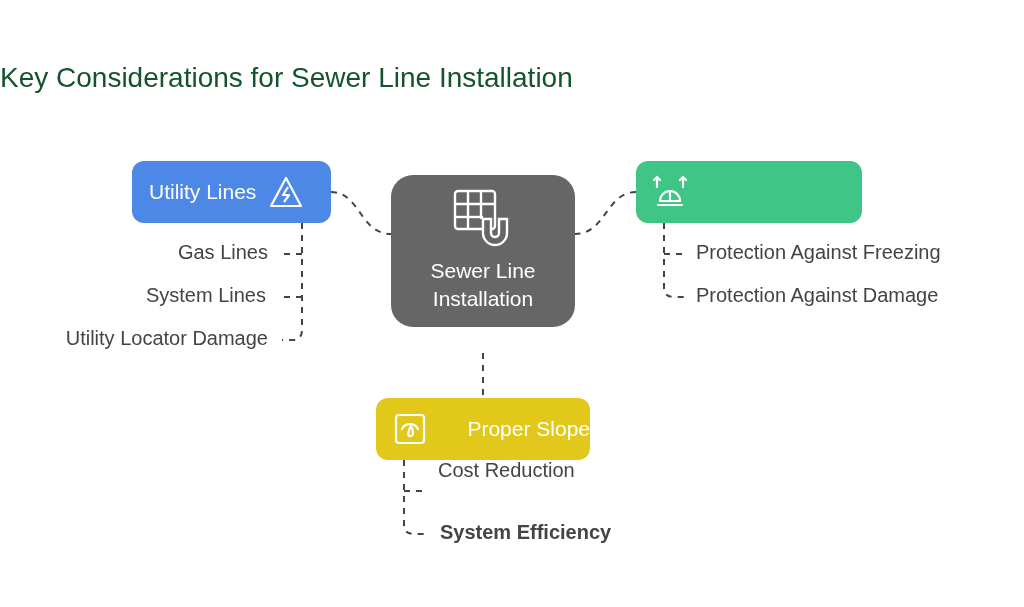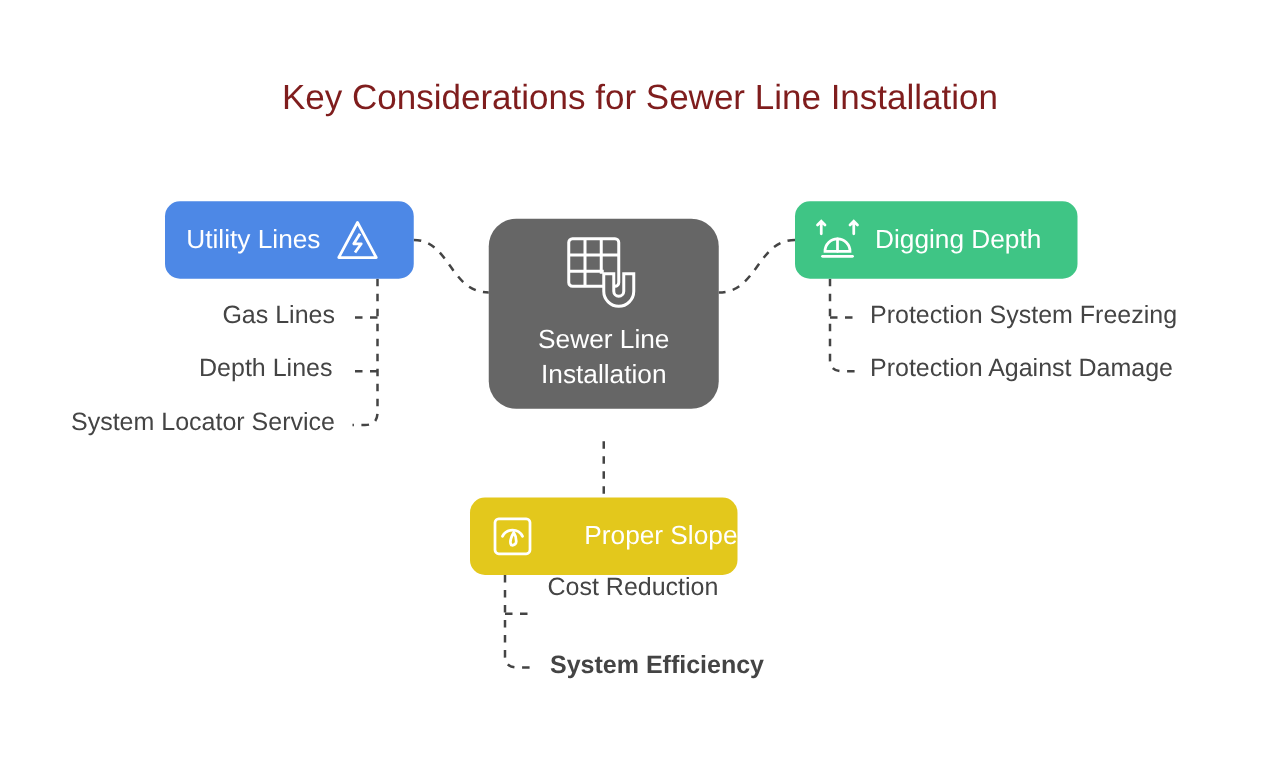--- a/index.html
+++ b/index.html
@@ -1,17 +1,17 @@
 <!DOCTYPE html>
 <html><head>
   <meta charset="utf-8">
   <style>
     html, body { margin: 0; padding: 0; background: #ffffff; }
     body { width: 1024px; height: 607px; position: relative; overflow: hidden; font-family: "Liberation Sans", "DejaVu Sans", sans-serif; }
-    .title { position: absolute; left: 0; width: 1024px; top: 62px; text-align: center; font-size: 28px; color: #7f1d1d; }
+    .title { position: absolute; left: 0; width: 1024px; top: 62px; font-size: 28px; color: #14532d; }
     svg.lines { position: absolute; left: 0; top: 0; }
     .node { position: absolute; border-radius: 12px; color: #ffffff; display: flex; align-items: center; box-sizing: border-box; }
     .node .label { font-size: 21px; white-space: nowrap; }
     .center { left: 391px; top: 175px; width: 184px; height: 152px; background: #666666; border-radius: 22px; flex-direction: column; justify-content: center; }
     .center .label { font-size: 21px; text-align: center; line-height: 28px; white-space: normal; margin-top: 6px; }
     .utility { left: 132px; top: 161px; width: 199px; height: 62px; background: #4d88e6; padding-left: 17px; }
     .digging { left: 636px; top: 161px; width: 226px; height: 62px; background: #3fc585; padding-left: 16px; }
     .slope { left: 376px; top: 398px; width: 214px; height: 62px; background: #e3c81c; padding-left: 18px; justify-content: space-between; }
     .leaf { position: absolute; font-size: 20px; color: #444444; white-space: nowrap; }
     .leaf.right-align { text-align: center; }
@@ -63,35 +63,34 @@
 <div class="node digging">
   <span style="margin-right:12px;display:flex;">
     <svg width="36" height="34" viewBox="0 0 36 34" fill="none" stroke="#ffffff" stroke-width="2.2" stroke-linecap="round">
       <path d="M5 12 L5 2 M2 5 L5 2 L8 5"></path>
       <path d="M31 12 L31 2 M28 5 L31 2 L34 5"></path>
       <path d="M8 26 A10 10 0 0 1 28 26 Z"></path>
       <line x1="18" y1="16" x2="18" y2="26"></line>
       <line x1="6" y1="30" x2="30" y2="30"></line>
     </svg>
   </span>
-  <span class="label">Digging Depth</span>
 </div>
 
 <div class="node slope">
   <span style="margin-right:12px;display:flex;">
     <svg width="32" height="32" viewBox="0 0 32 32" fill="none" stroke="#ffffff" stroke-width="2.2" stroke-linecap="round">
       <rect x="2" y="2" width="28" height="28" rx="3"></rect>
       <path d="M8 16 A9 9 0 0 1 24 16"></path>
       <path d="M17 13 Q 13 20 15 23 A3 3 0 0 0 19 20 Q 19 16 17 13"></path>
     </svg>
   </span>
   <span class="label">Proper Slope</span>
 </div>
 
 <div class="leaf right-align" style="right:756px;top:241px;">Gas Lines</div>
-<div class="leaf right-align" style="right:758px;top:284px;">Depth Lines</div>
-<div class="leaf right-align" style="right:756px;top:327px;">System Locator Service</div>
+<div class="leaf right-align" style="right:758px;top:284px;">System Lines</div>
+<div class="leaf right-align" style="right:756px;top:327px;">Utility Locator Damage</div>
 
-<div class="leaf" style="left:696px;top:241px;">Protection System Freezing</div>
+<div class="leaf" style="left:696px;top:241px;">Protection Against Freezing</div>
 <div class="leaf" style="left:696px;top:284px;text-align:right;">Protection Against Damage</div>
 
 <div class="leaf" style="left:438px;top:459px;">Cost Reduction</div>
 <div class="leaf" style="left:440px;top:521px;font-weight:bold;">System Efficiency</div>
 
 </body></html>

